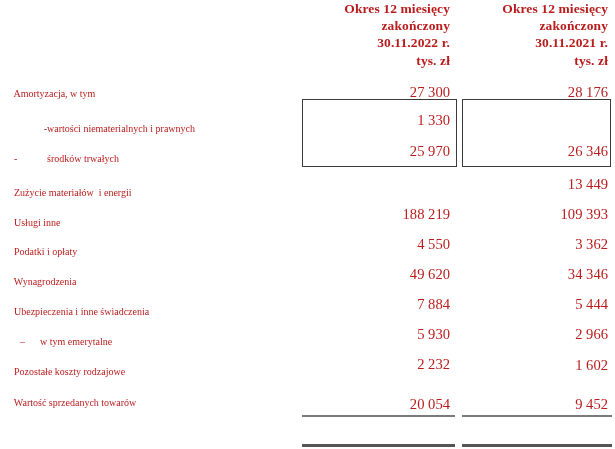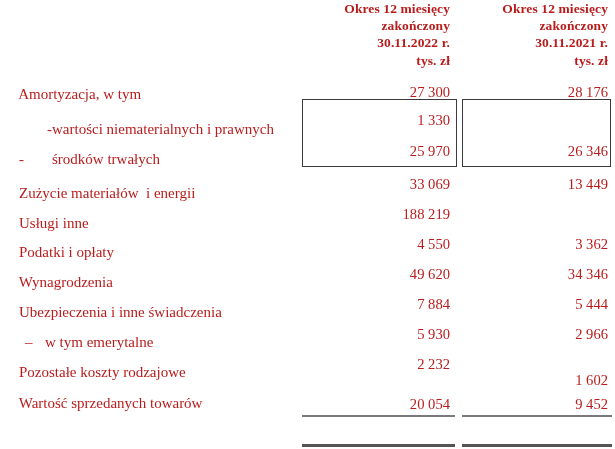--- a/index.html
+++ b/index.html
@@ -28,21 +28,21 @@
     letter-spacing: 0.1px;
   }
   .col-header .hline { display: block; white-space: pre; }
   #header-col1 { left: 290px; width: 160px; }
   #header-col2 { left: 452px; width: 156px; }
 
   
   .row-label {
     position: absolute;
     left: 4px;
-    font-size: 15px;
+    font-size: 10px;
     line-height: 16px;
     white-space: pre;
   }
   .row-label.sub {
     left: 4px;
   }
   .row-label .dash {
     display: inline-block;
     width: 33px;
   }
@@ -138,27 +138,27 @@
 
   <div class="row-label sub" style="top:135px;">
     <span class="dash">-</span><span>środków trwałych</span>
   </div>
   <div class="num c1" style="top:143px;">25 970</div>
   <div class="num c2" style="top:143px;">26 346</div>
 
   <div class="row-label" style="top:169px;">
     <span>Zużycie materiałów  i energii</span>
   </div>
-  <div class="num c1" style="top:176px;">33 069</div>
   <div class="num c2" style="top:176px;">13 449</div>
 
   <div class="row-label" style="top:199px;">
     <span>Usługi inne</span>
   </div>
   <div class="num c1" style="top:206px;">188 219</div>
+  <div class="num c2" style="top:206px;">109 393</div>
 
   <div class="row-label" style="top:228px;">
     <span>Podatki i opłaty</span>
   </div>
   <div class="num c1" style="top:236px;">4 550</div>
   <div class="num c2" style="top:236px;">3 362</div>
 
   <div class="row-label" style="top:258px;">
     <span>Wynagrodzenia</span>
   </div>
@@ -174,21 +174,21 @@
   <div class="row-label endash" style="top:318px;">
     <span class="dash">–</span><span>w tym emerytalne</span>
   </div>
   <div class="num c1" style="top:326px;">5 930</div>
   <div class="num c2" style="top:326px;">2 966</div>
 
   <div class="row-label" style="top:348px;">
     <span>Pozostałe koszty rodzajowe</span>
   </div>
   <div class="num c1" style="top:356px;">2 232</div>
-  <div class="num c2" style="top:372px;">1 602</div>
+  <div class="num c2" style="top:357px;">1 602</div>
 
   <div class="row-label" style="top:379px;">
     <span>Wartość sprzedanych towarów</span>
   </div>
   <div class="num c1" style="top:396px;">20 054</div>
   <div class="num c2" style="top:396px;">9 452</div>
 
   <div class="rule" id="rule-top-c1"></div>
   <div class="rule" id="rule-top-c2"></div>
 

